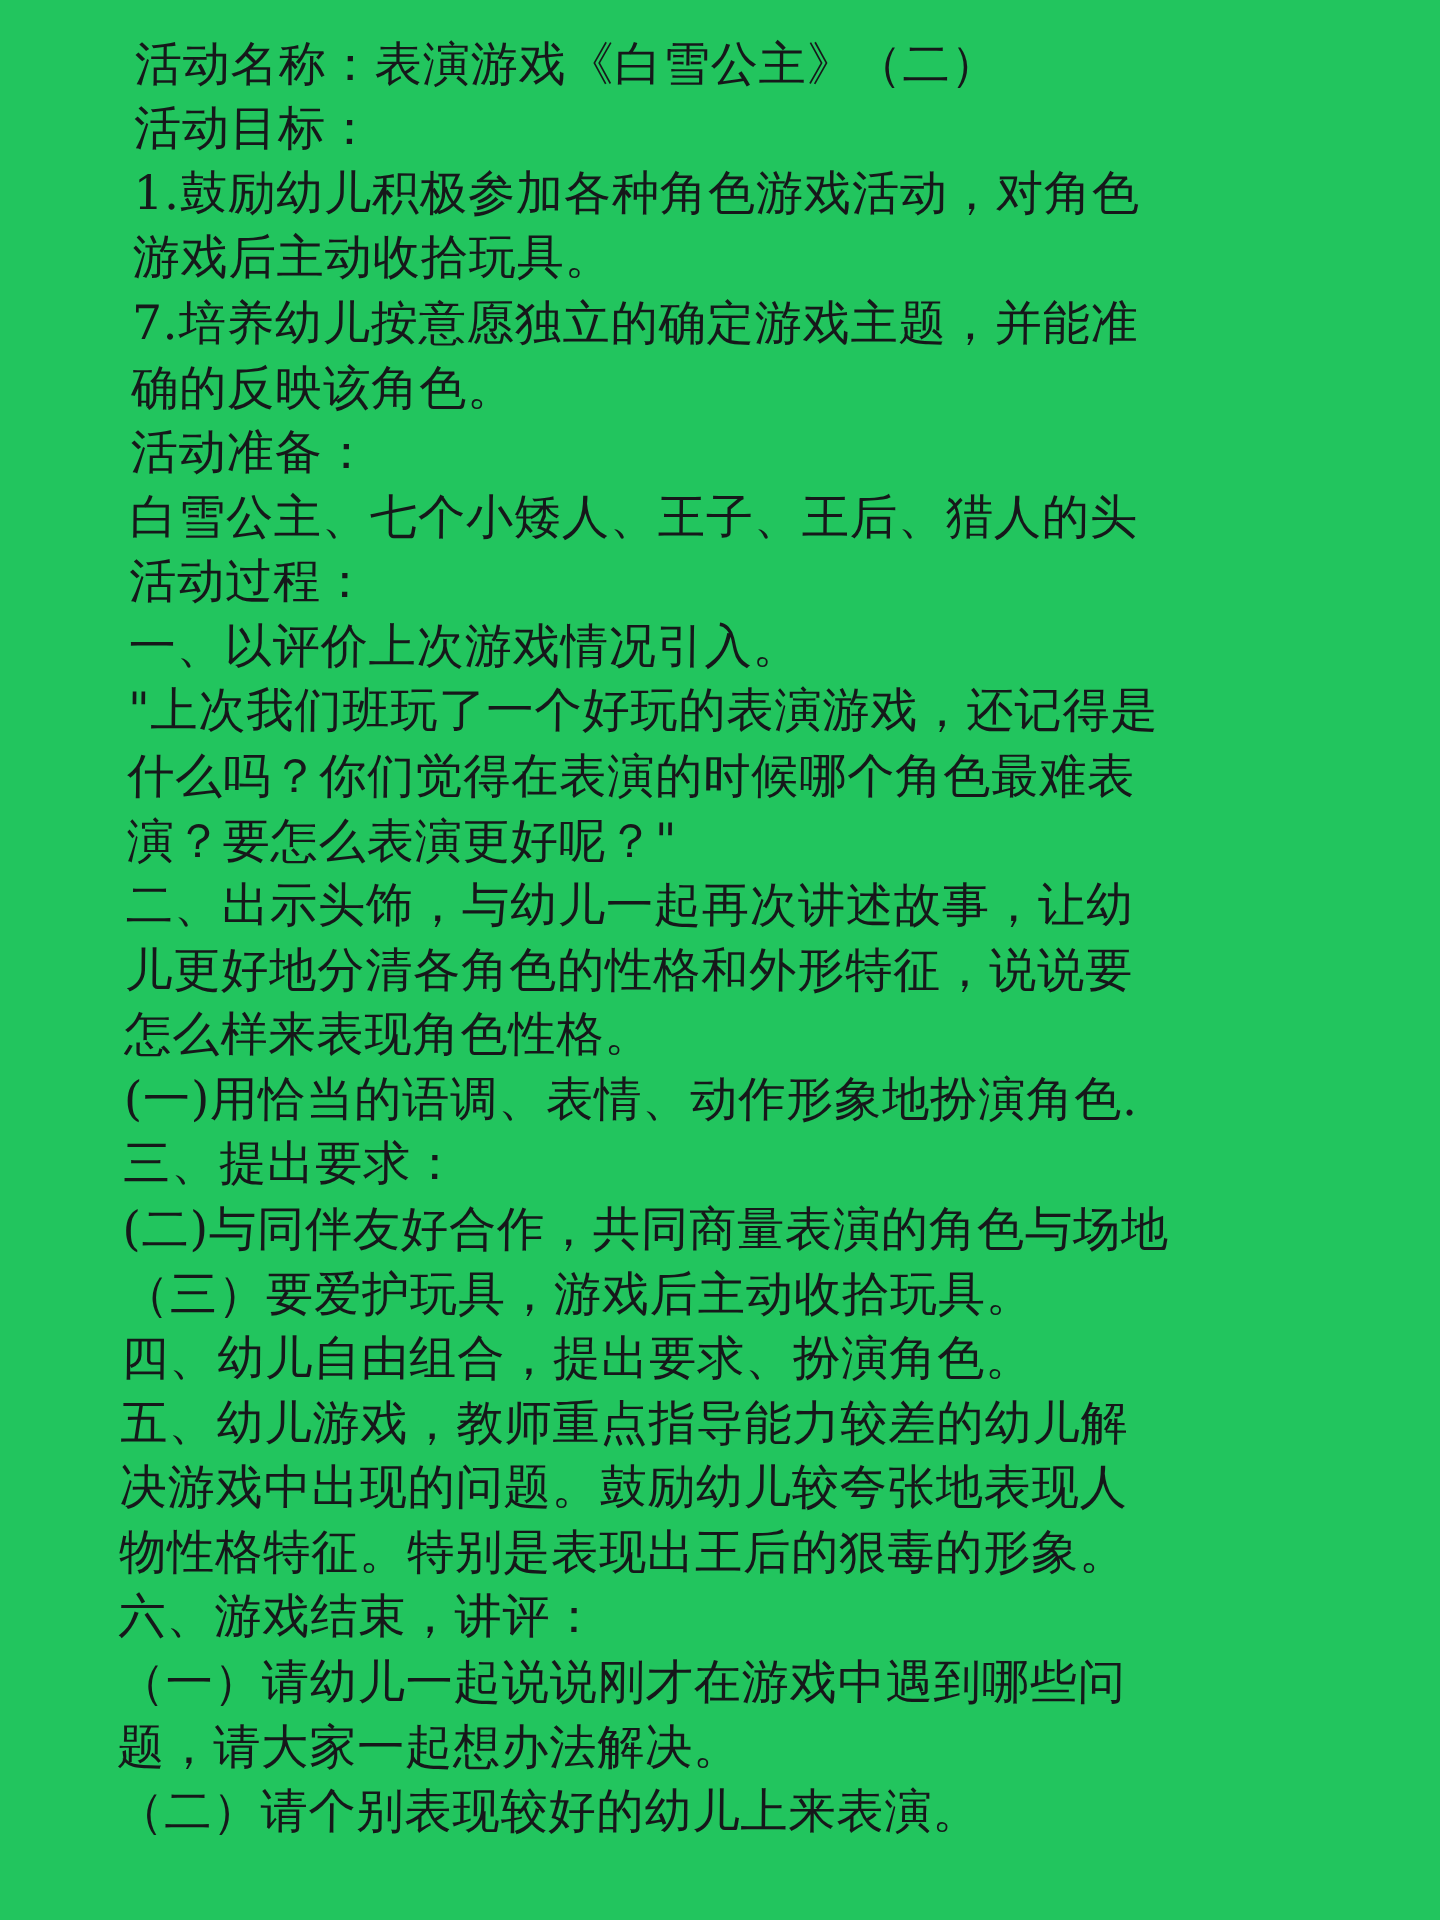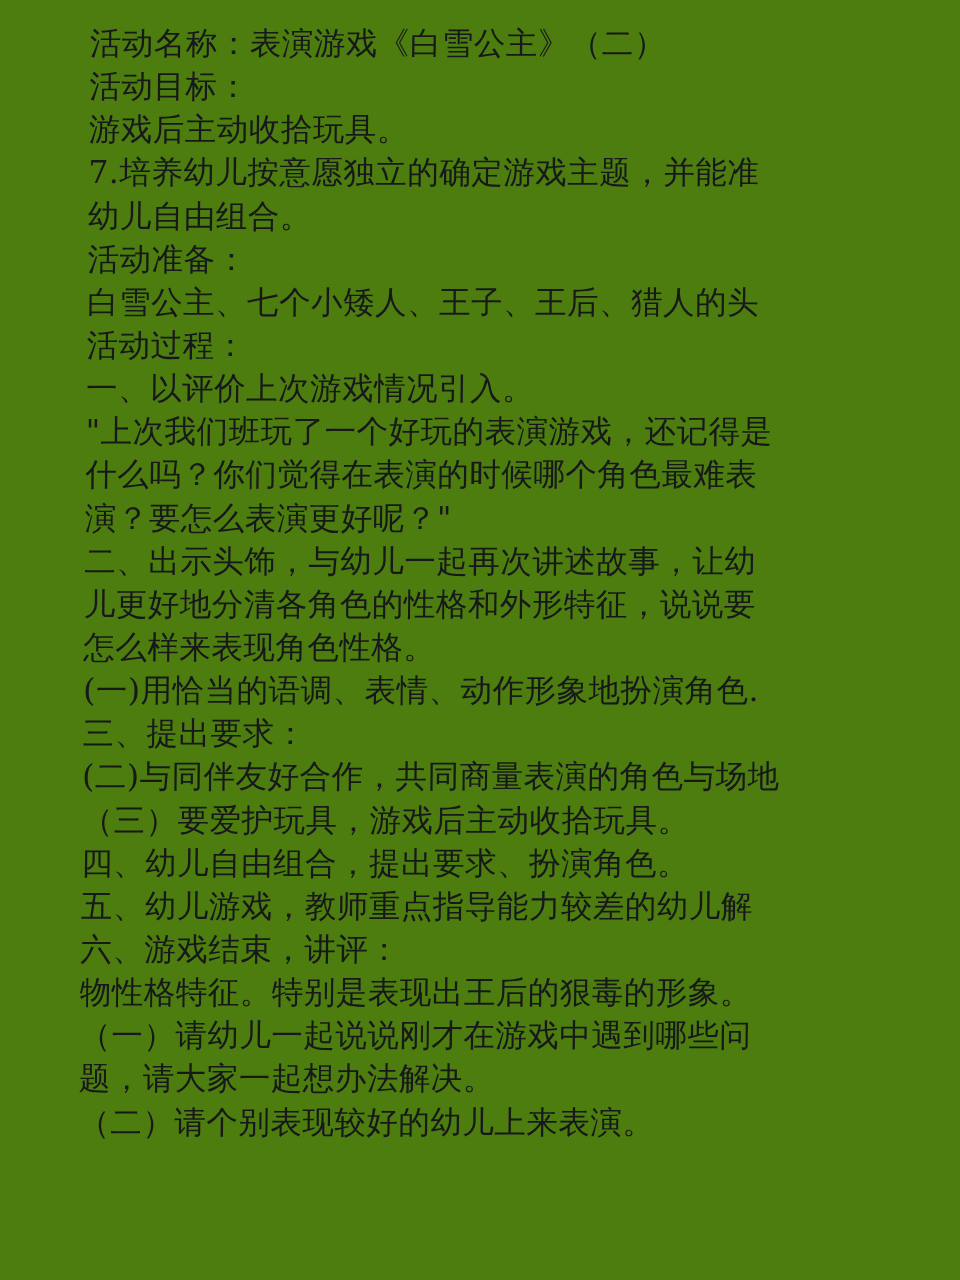--- a/index.html
+++ b/index.html
@@ -10,21 +10,21 @@
   body {
     width: 960px;
     height: 1280px;
     overflow: hidden;
     font-family: "DejaVu Serif", "Liberation Serif", serif;
   }
   .page {
     position: relative;
     width: 960px;
     height: 1280px;
-    background: #4d7c0f;
+    background: #22c55e;
     box-sizing: border-box;
     padding: 22px 52px 0 90px;
   }
   .doc-body {
     font-size: 31.5px;
     line-height: 1.37;
     color: #16181a;
     letter-spacing: 0.5px;
     text-align: left;
   }
@@ -38,39 +38,41 @@
     transform-origin: left top;
   }
 </style>
 </head>
 <body>
 
 <div class="page">
   <div class="doc-body">
     <div class="line">活动名称：表演游戏《白雪公主》（二）</div>
     <div class="line">活动目标：</div>
+    <div class="line">1.鼓励幼儿积极参加各种角色游戏活动，对角色</div>
     <div class="line">游戏后主动收拾玩具。</div>
     <div class="line">7.培养幼儿按意愿独立的确定游戏主题，并能准</div>
-    <div class="line">幼儿自由组合。</div>
+    <div class="line">确的反映该角色。</div>
     <div class="line">活动准备：</div>
     <div class="line">白雪公主、七个小矮人、王子、王后、猎人的头</div>
     <div class="line">活动过程：</div>
     <div class="line">一、以评价上次游戏情况引入。</div>
     <div class="line">"上次我们班玩了一个好玩的表演游戏，还记得是</div>
     <div class="line">什么吗？你们觉得在表演的时候哪个角色最难表</div>
     <div class="line">演？要怎么表演更好呢？"</div>
     <div class="line">二、出示头饰，与幼儿一起再次讲述故事，让幼</div>
     <div class="line">儿更好地分清各角色的性格和外形特征，说说要</div>
     <div class="line">怎么样来表现角色性格。</div>
     <div class="line">(一)用恰当的语调、表情、动作形象地扮演角色.</div>
     <div class="line">三、提出要求：</div>
     <div class="line">(二)与同伴友好合作，共同商量表演的角色与场地</div>
     <div class="line">（三）要爱护玩具，游戏后主动收拾玩具。</div>
     <div class="line">四、幼儿自由组合，提出要求、扮演角色。</div>
     <div class="line">五、幼儿游戏，教师重点指导能力较差的幼儿解</div>
+    <div class="line">决游戏中出现的问题。鼓励幼儿较夸张地表现人</div>
+    <div class="line">物性格特征。特别是表现出王后的狠毒的形象。</div>
     <div class="line">六、游戏结束，讲评：</div>
-    <div class="line">物性格特征。特别是表现出王后的狠毒的形象。</div>
     <div class="line">（一）请幼儿一起说说刚才在游戏中遇到哪些问</div>
     <div class="line">题，请大家一起想办法解决。</div>
     <div class="line">（二）请个别表现较好的幼儿上来表演。</div>
 
   </div>
 </div>
 
 </body></html>

